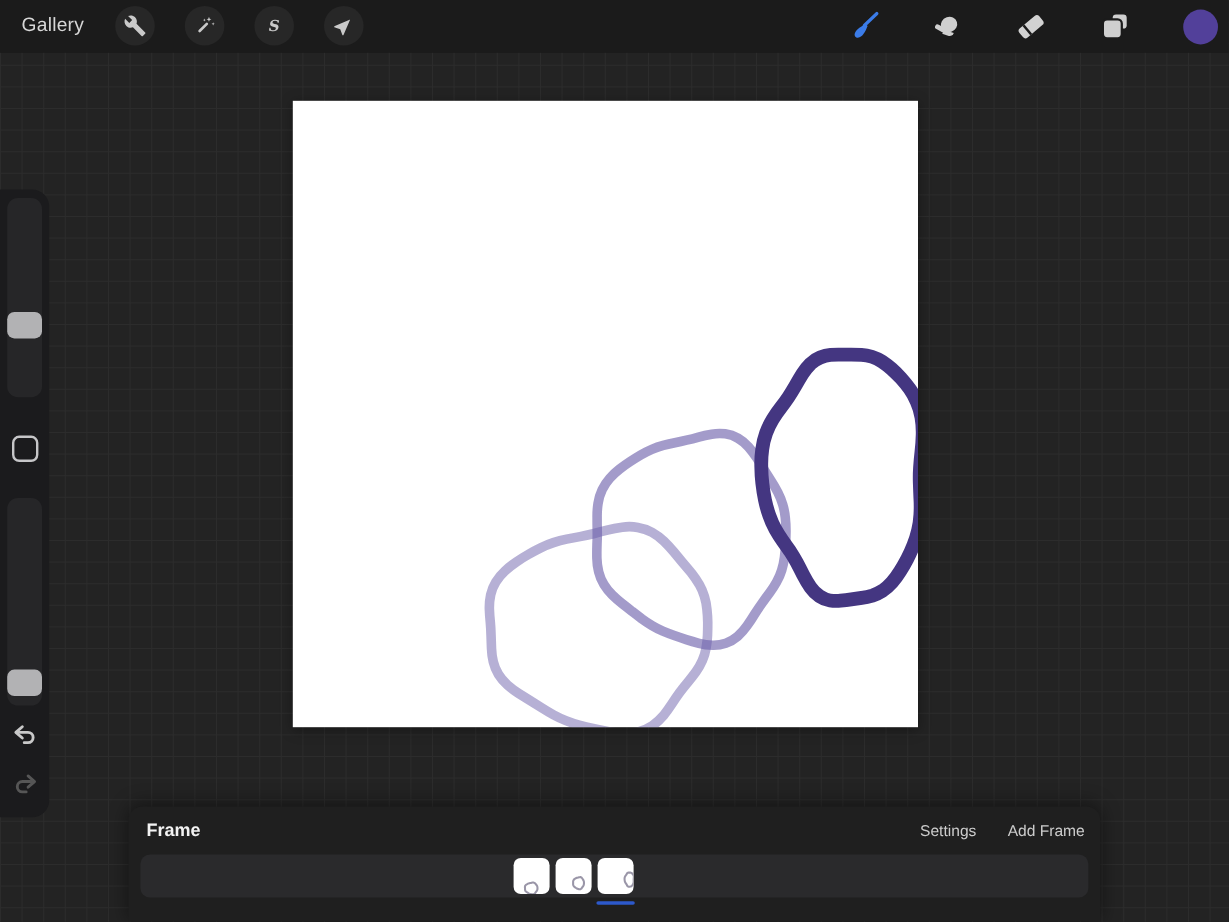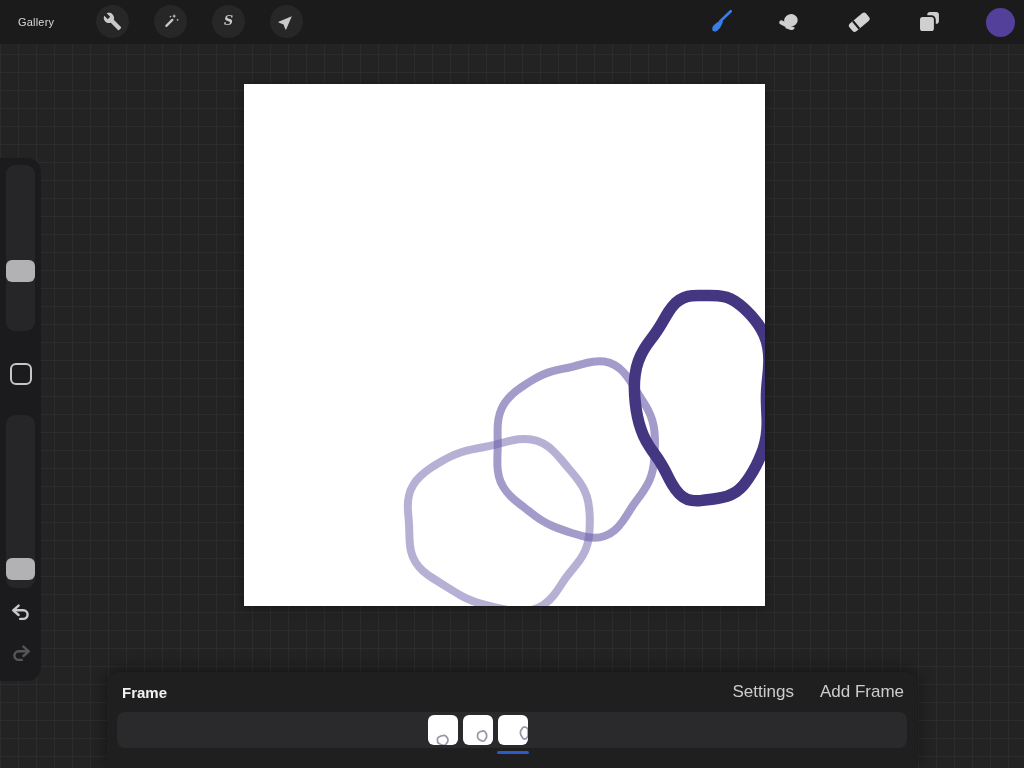--- a/index.html
+++ b/index.html
@@ -12,21 +12,21 @@
     background-size:18px 18px;
     font-family:"Liberation Sans", sans-serif;
     -webkit-font-smoothing:antialiased;
   }
   
   .topbar{
     position:absolute;left:0;top:0;width:1024px;height:44px;
     background:#1b1b1b;display:flex;align-items:center;z-index:30;
   }
   .gallery-btn{
-    color:#d7d7d7;font-size:11px;margin-left:18px;letter-spacing:.2px;cursor:default;
+    color:#d7d7d7;font-size:16px;margin-left:18px;letter-spacing:.2px;cursor:default;
   }
   .tool-circle{
     width:33px;height:33px;border-radius:50%;background:#272727;
     display:flex;align-items:center;justify-content:center;flex:0 0 auto;
     position:absolute;top:5px;
   }
   .tool-circle svg{display:block;}
   .tc-wrench{left:96px;} .tc-wand{left:154px;} .tc-select{left:212px;} .tc-transform{left:270px;}
   .right-tool{position:absolute;top:5px;width:34px;height:34px;display:flex;align-items:center;justify-content:center;}
   .rt-brush{left:703px;} .rt-smudge{left:772px;} .rt-eraser{left:842px;} .rt-layers{left:912px;}
@@ -62,21 +62,21 @@
     position:absolute;left:107px;top:672px;width:810px;height:96px;
     background:#1f1f1f;border-radius:12px 12px 0 0;z-index:40;
     box-shadow:0 -2px 16px rgba(0,0,0,.45);
   }
   .anim-header{
     position:absolute;left:0;top:0;width:100%;height:40px;
     display:flex;align-items:center;
   }
   .play-btn{color:#f2f2f2;font-size:15px;font-weight:bold;margin-left:15px;}
   .anim-header-spacer{flex:1;}
-  .settings-btn,.addframe-btn{color:#cccccc;font-size:17px;margin-right:26px;}
+  .settings-btn,.addframe-btn{color:#cccccc;font-size:13px;margin-right:26px;}
   .addframe-btn{margin-right:13px;}
   .timeline{
     position:absolute;left:10px;top:40px;width:790px;height:36px;
     background:#2a2a2c;border-radius:8px;
   }
   .thumb{
     position:absolute;top:43px;width:30px;height:30px;background:#ffffff;border-radius:6px;
     overflow:hidden;
   }
   .thumb svg{display:block;}

